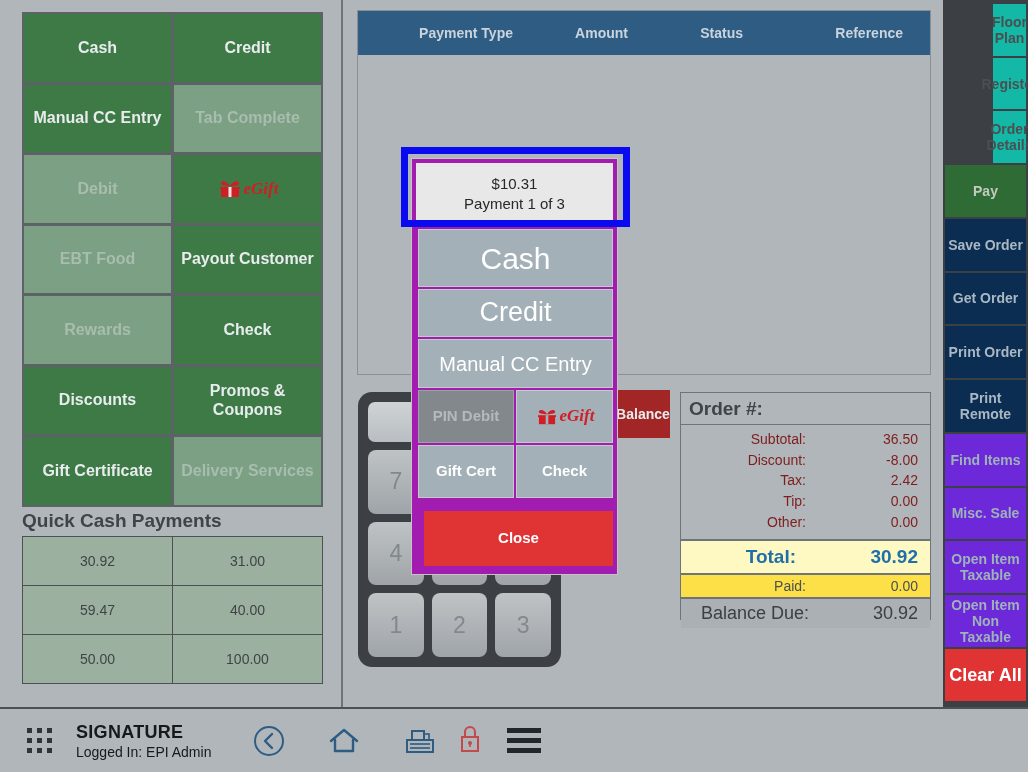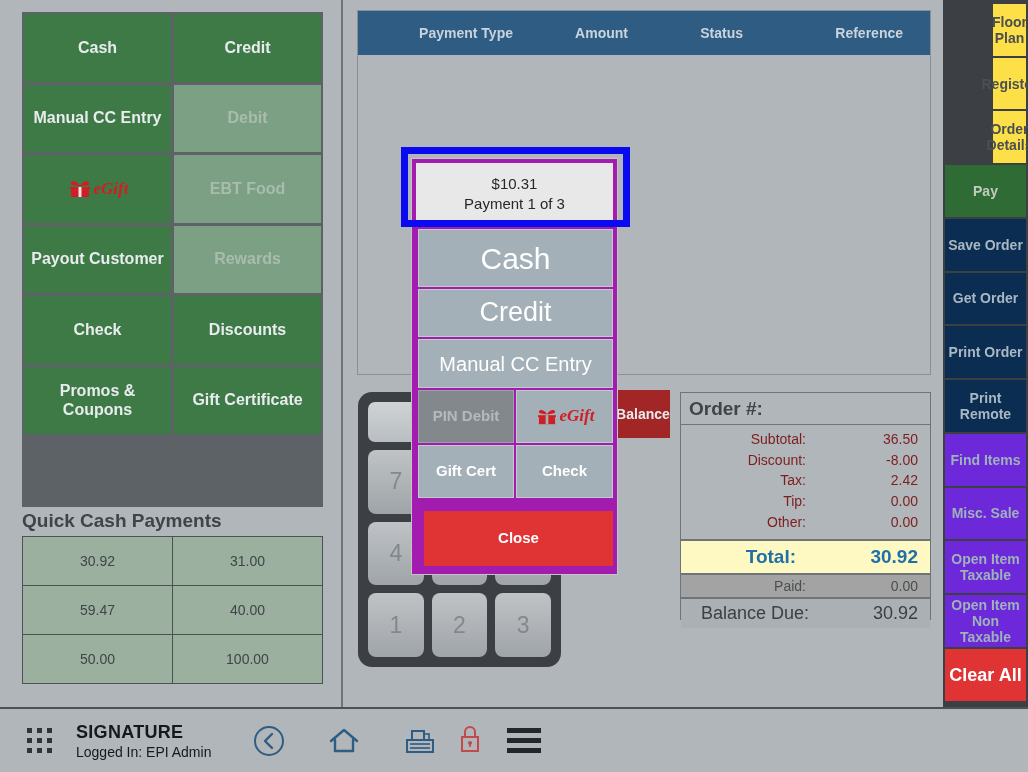--- a/index.html
+++ b/index.html
@@ -104,21 +104,21 @@
   .sum-row .val { width: 62px; text-align: right; }
   #total-row {
     display: flex; justify-content: space-between; padding: 5px 12px;
     font-size: 19px; font-weight: bold; color: #1f6fa8;
     border-bottom: 2px solid #6f7478; background: #fef9c3;
   }
   #total-row .lbl { text-align: right; flex: 1; padding-right: 50px; }
   #total-row .val { width: 72px; text-align: right; }
   #paid-row {
     display: flex; justify-content: space-between; padding: 3px 12px;
-    font-size: 14px; color: #4a4f52; border-bottom: 2px solid #6f7478; background: #a3a3a3;
+    font-size: 14px; color: #4a4f52; border-bottom: 2px solid #6f7478; background: #fde047;
   }
   #paid-row .lbl { text-align: right; flex: 1; padding-right: 50px; }
   #paid-row .val { width: 62px; text-align: right; }
   #balance-row {
     display: flex; justify-content: space-between; padding: 4px 12px;
     font-size: 18px; font-weight: normal; color: #3b4043; background: #aab0b4;
   }
   #balance-row .lbl { text-align: left; padding-left: 8px; }
   #balance-row .val { text-align: right; }
 
@@ -126,21 +126,21 @@
   #right-sidebar {
     position: absolute; left: 943px; top: 0; width: 85px; height: 707px;
     display: flex; flex-direction: column; background: #3c4045;
     padding: 4px 2px 4px 2px;
   }
   .sbtn {
     flex: 1; display: flex; align-items: center; justify-content: center; text-align: center;
     font-size: 14px; font-weight: bold; line-height: 1.15;
     border-bottom: 2px solid #3c4045; padding: 2px;
   }
-  .sbtn.gray { background: #fde047; color: #4a4f52; margin-left: 48px; }
+  .sbtn.gray { background: #14b8a6; color: #4a4f52; margin-left: 48px; }
   .sbtn.green { background: #2f6b34; color: #c4cbbc; }
   .sbtn.navy { background: #0b2d51; color: #aab8c4; }
   .sbtn.teal { background: #6d28d9; color: #9eb3b9; }
   .sbtn.red { background: #e03434; color: #ffffff; font-size: 18px; }
 
   
   #bottom-bar {
     position: absolute; left: 0; top: 707px; width: 1028px; height: 65px;
     background: #b0b6ba; border-top: 2px solid #4c5154;
     display: flex; align-items: center;
@@ -209,20 +209,23 @@
       <div class="ptbtn">
           <span>Cash</span>
         </div>
       <div class="ptbtn">
           <span>Credit</span>
         </div>
       <div class="ptbtn">
           <span>Manual CC Entry</span>
         </div>
       <div class="ptbtn disabled">
+          <span>Tab Complete</span>
+        </div>
+      <div class="ptbtn disabled">
           <span>Debit</span>
         </div>
       <div class="ptbtn">
         <span class="egift-wrap">
           <svg width="26" height="20" viewBox="0 0 26 20">
             <path d="M3,8 h20 v2 h-20 z" fill="#d01e26"></path>
             <rect x="4" y="10" width="18" height="8" fill="#d01e26"></rect>
             <rect x="11.5" y="8" width="3" height="10" fill="#ffffff" opacity="0.85"></rect>
             <path d="M13,7 C10,2 5,1 4,4 C3.2,6.2 8,7 13,7 Z" fill="#d01e26"></path>
             <path d="M13,7 C16,2 21,1 22,4 C22.8,6.2 18,7 13,7 Z" fill="#d01e26"></path>
@@ -243,20 +246,23 @@
           <span>Check</span>
         </div>
       <div class="ptbtn">
           <span>Discounts</span>
         </div>
       <div class="ptbtn">
           <span>Promos &amp; Coupons</span>
         </div>
       <div class="ptbtn">
           <span>Gift Certificate</span>
+        </div>
+      <div class="ptbtn disabled">
+          <span>Delivery Services</span>
         </div>
     </div>
 
     <div id="quick-cash-title">Quick Cash Payments</div>
 
     <div id="quick-cash-grid">
       <div class="qcbtn">
           <span>30.92</span>
         </div>
       <div class="qcbtn">

